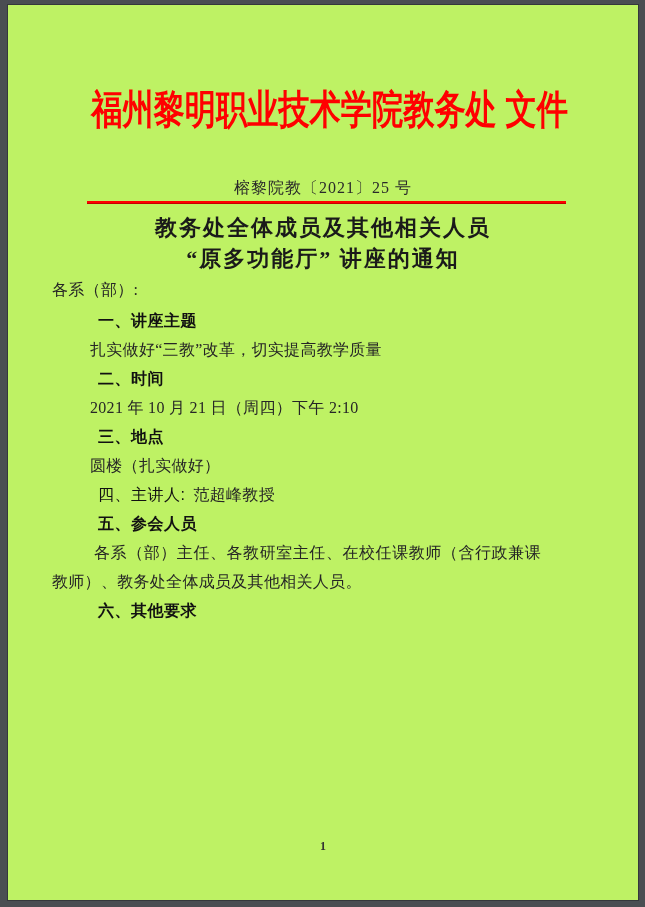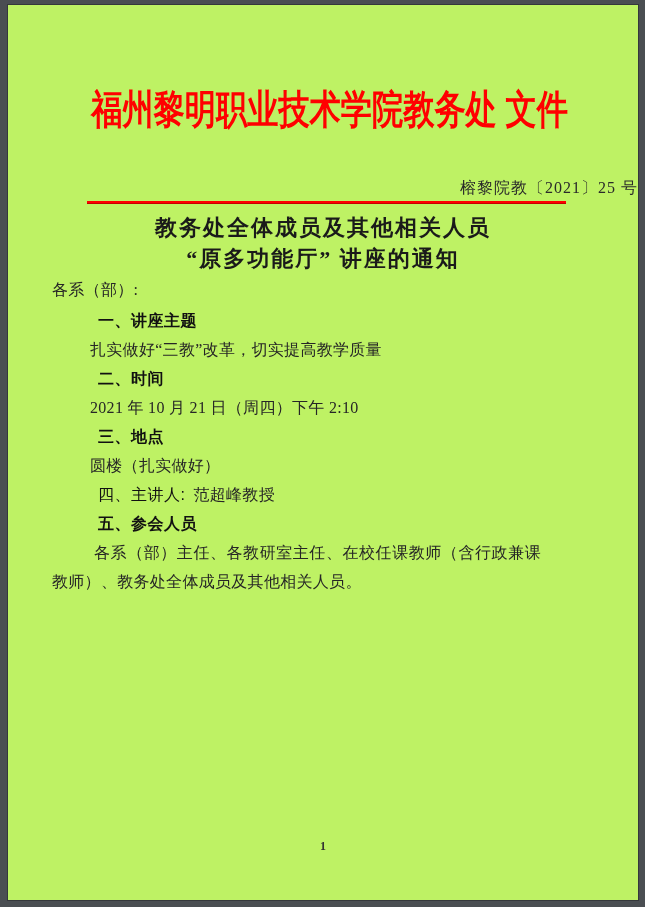--- a/index.html
+++ b/index.html
@@ -38,21 +38,21 @@
     line-height: 46px;
     white-space: nowrap;
   }
   .header-title .squeeze {
     display: inline-block;
     transform: scaleX(0.78);
     transform-origin: center center;
   }
   .doc-number {
     margin-top: 46px;
-    text-align: right;
+    text-align: center;
     font-size: 16px;
     line-height: 20px;
     letter-spacing: 1px;
     color: #2a2a2a;
   }
   .red-line {
     margin-top: 3px;
     margin-left: 79px;
     width: 479px;
     height: 3px;
@@ -161,19 +161,20 @@
       <div class="sec-heading">三、地点</div>
       <p class="sec-content">圆楼（扎实做好）</p>
 
       <div class="sec-line">
         <span class="h-inline">四、主讲人:</span><span class="c-inline">范超峰教授</span>
       </div>
 
       <div class="sec-heading">五、参会人员</div>
       <p class="sec-content wrap">各系（部）主任、各教研室主任、在校任课教师（含行政兼课教师）、教务处全体成员及其他相关人员。</p>
 
+      <div class="sec-heading">六、其他要求</div>
 
     </div>
 
     <div class="footer">1</div>
 
   </div>
 </div>
 
 </body></html>

